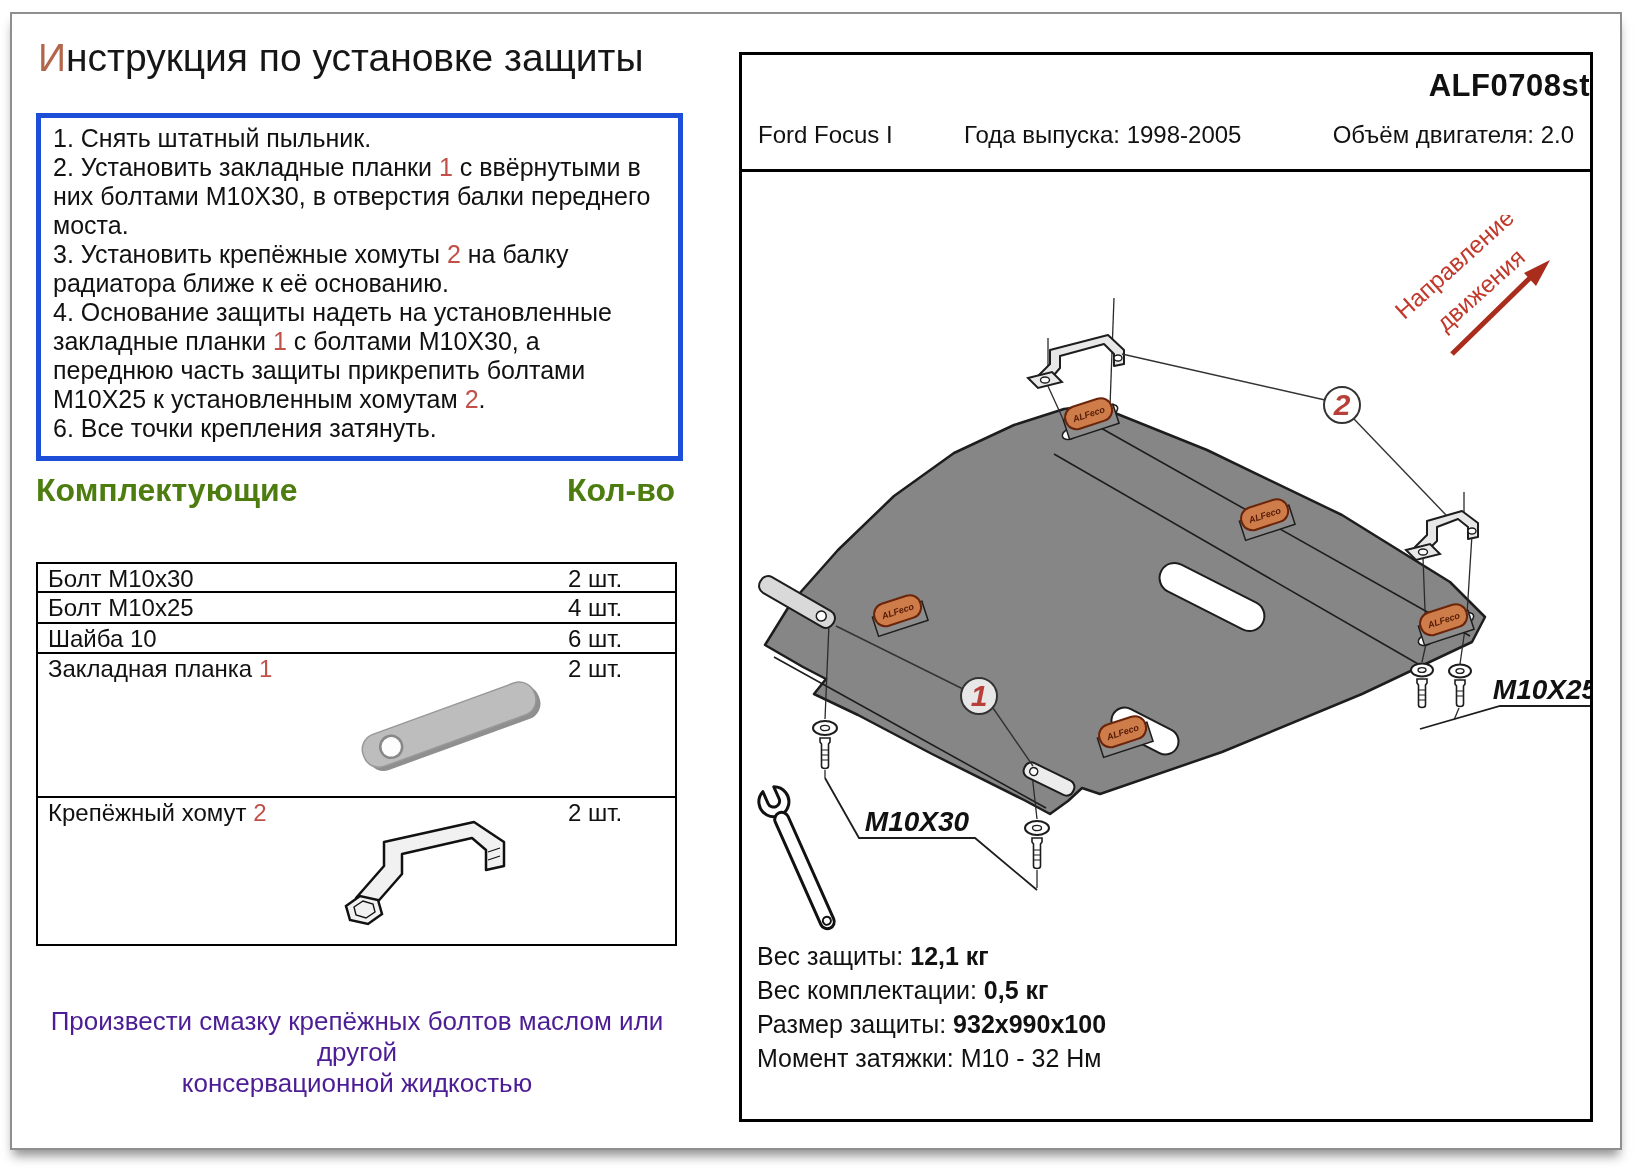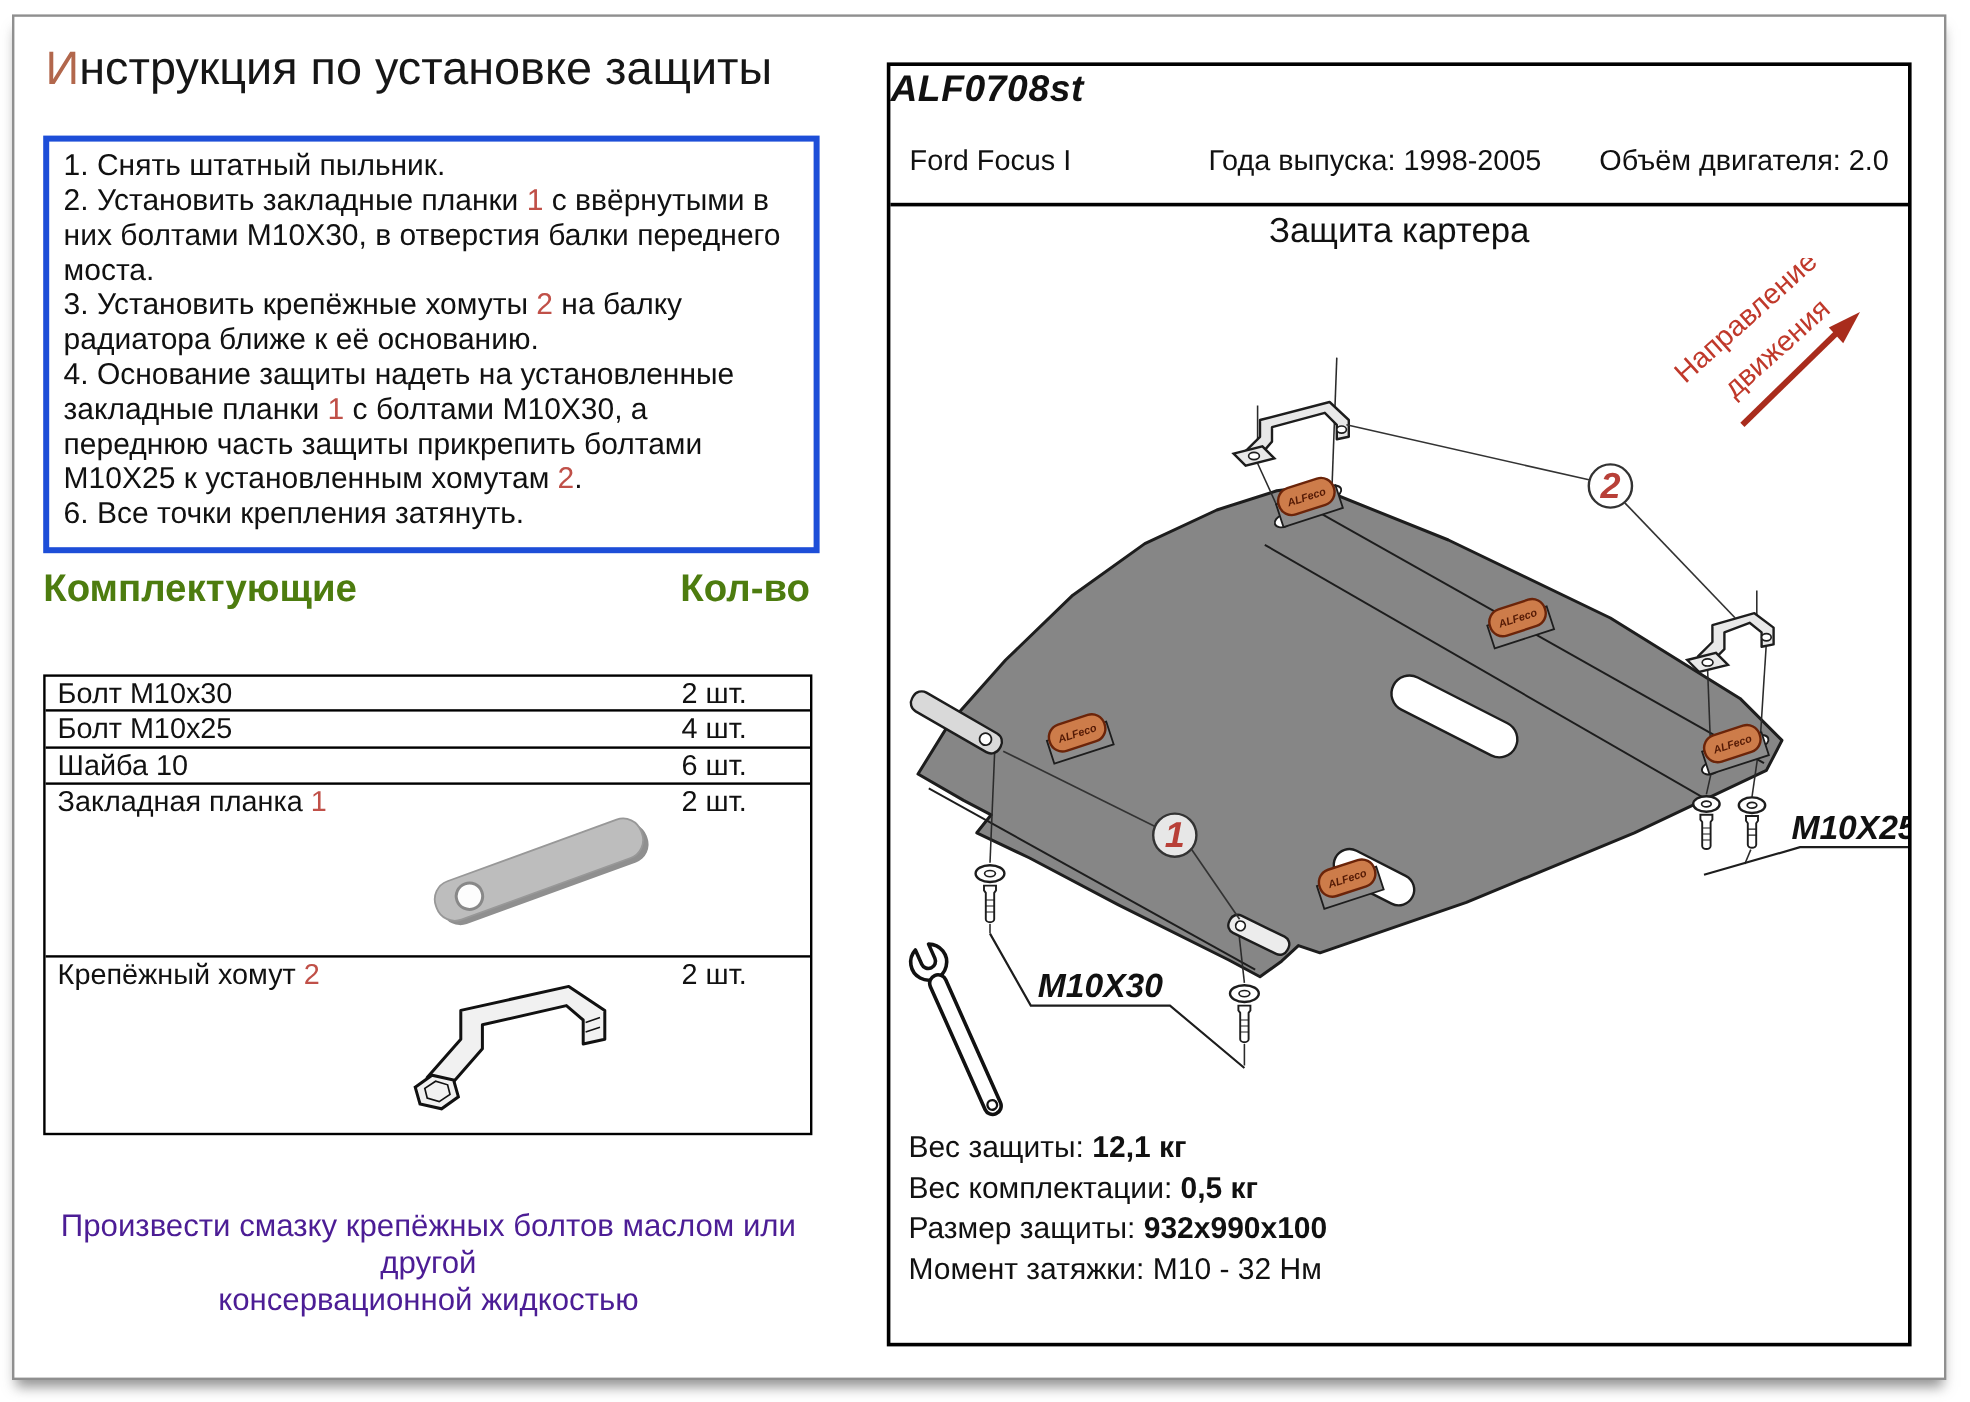--- a/index.html
+++ b/index.html
@@ -14,24 +14,24 @@
   .comp-head .qtyh{position:absolute;right:2px;top:0;}
   .comp-table{position:absolute;left:24px;top:512px;width:637px;border:2px solid #000;margin-top:36px;}
   .crow{position:relative;font-size:24px;border-top:2px solid #000;}
   .crow.first{border-top:none;}
   .cname{position:absolute;left:10px;top:1px;white-space:nowrap;}
   .cqty{position:absolute;left:530px;top:1px;white-space:nowrap;}
   .part-svg{position:absolute;}
   .warn{position:absolute;left:20px;top:992px;width:650px;text-align:center;font-size:26px;line-height:31px;color:#4c1d95;}
   .rbox{position:absolute;left:727px;top:38px;width:854px;height:1070px;border:3px solid #000;box-sizing:border-box;}
   .rhead{position:relative;height:114px;border-bottom:3px solid #000;}
-  .rcode{position:absolute;top:1px;width:100%;text-align:left;font-size:31px;font-weight:700;letter-spacing:.5px;font-style:italic;}
+  .rcode{position:absolute;top:13px;width:100%;text-align:right;font-size:31px;font-weight:700;letter-spacing:.5px;}
   .rmeta{position:absolute;top:66px;left:16px;right:16px;height:30px;font-size:24px;}
   .rmeta .m1{position:absolute;left:0;top:0;}
-  .rmeta .m2{position:absolute;left:206px;top:0;margin-left:43px;}
+  .rmeta .m2{position:absolute;left:206px;top:0;}
   .rmeta .m3{position:absolute;right:0;top:0;}
   .rtitle{position:absolute;top:122px;width:100%;text-align:center;font-size:29px;}
   svg.diag{position:absolute;left:0;top:160px;}
   .specs{position:absolute;left:15px;top:884px;font-size:25px;line-height:34px;}
   .specs .val{font-weight:700;}
   .specs .val.plain{font-weight:400;}
   .rfooter{position:absolute;left:727px;top:1114px;width:856px;text-align:right;font-size:13px;color:#9b9b9b;}
 </style>
 </head>
 <body>
@@ -96,21 +96,20 @@
 
   <div class="rbox">
     <div class="rhead">
       <div class="rcode">ALF0708st</div>
       <div class="rmeta">
         <span class="m1">Ford Focus I</span>
         <span class="m2">Года выпуска: 1998-2005</span>
         <span class="m3">Объём двигателя: 2.0</span>
       </div>
     </div>
-    <div class="rtitle">Защита картера</div>
 
     <svg class="diag" width="848" height="764" viewBox="740 213 848 764">
 
       <path d="M1093,403 L1205,448 L1340,513 L1448,580 L1483,615 L1470,640 L1360,692 L1220,750 L1098,792 L1080,786 L1066,799 L1048,812 L1022,798 L930,752 L856,713 L812,692 L824,677 L801,665 L763,643 L789,601 L836,548 L892,494 L952,451 L1012,423 L1062,407 Z" fill="#868686" stroke="#1d1d1d" stroke-width="2.5" stroke-linejoin="round"></path>
       <g stroke="#1d1d1d" stroke-width="1.6" fill="none">
         <path d="M1090,421 L1468,634"></path>
         <path d="M1052,452 L1430,670"></path>
         <path d="M772,655 L1044,806"></path>
       </g>
 

